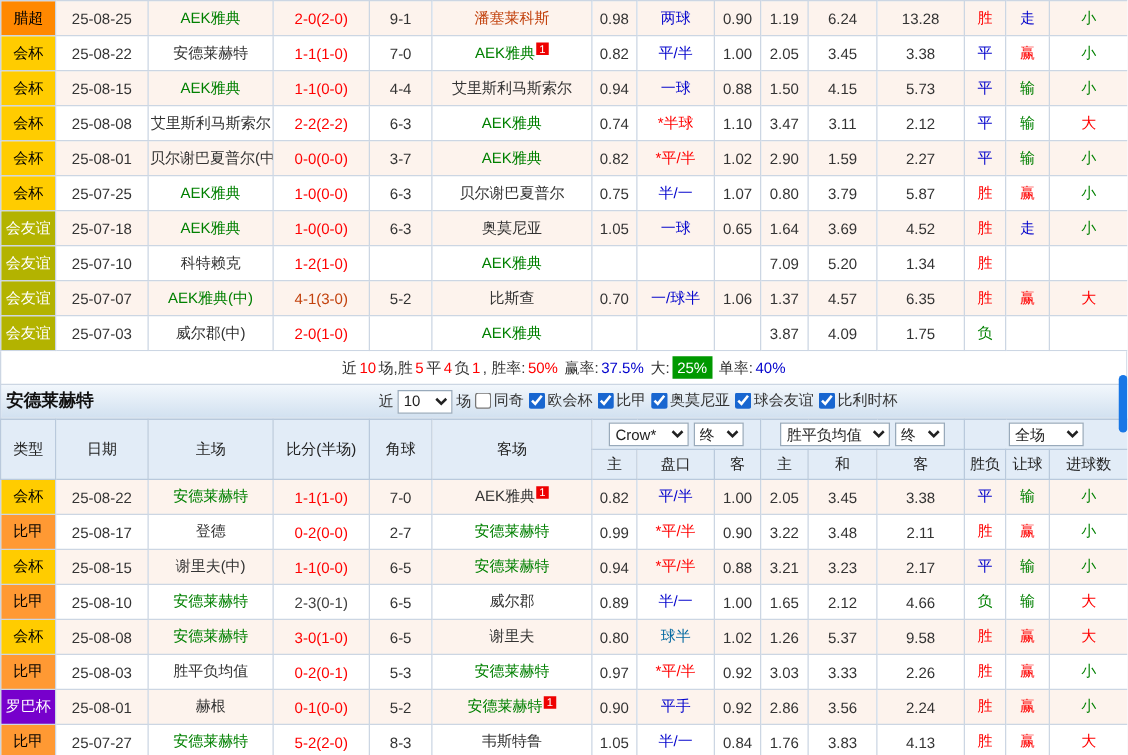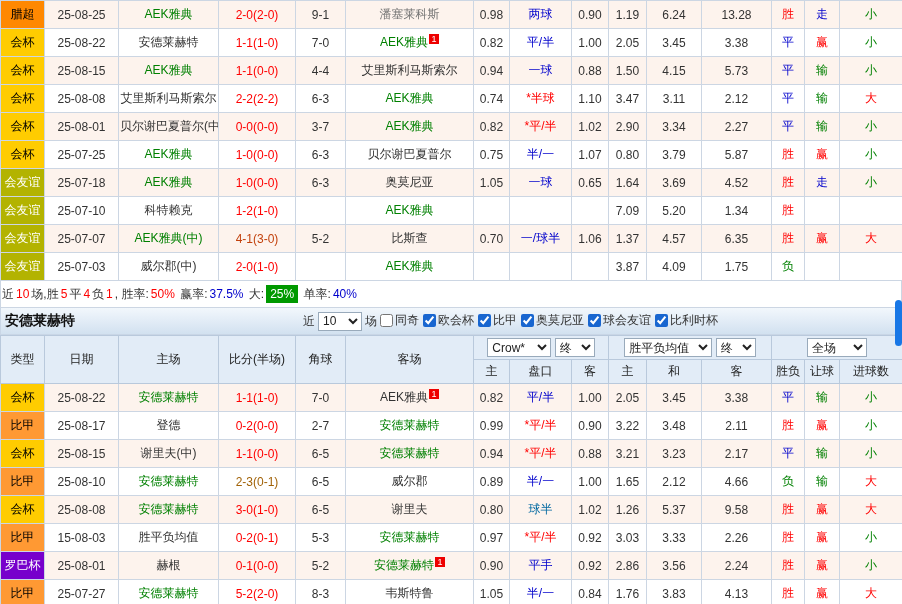--- a/index.html
+++ b/index.html
@@ -3,21 +3,21 @@
 <meta charset="utf-8">
 <style>
   * { margin:0; padding:0; box-sizing:border-box; }
   body { font-family:"Liberation Sans","DejaVu Sans",sans-serif; font-size:12px; color:#333; background:#fff; }
   .screen { position:relative; width:902px; height:604px; overflow:hidden; background:#fff; }
   table.grid { border-collapse:collapse; table-layout:fixed; width:902px; }
   table.grid td { border:1px solid #ccd6e3; height:28px; text-align:center; overflow:hidden; white-space:nowrap; padding:0 1px; }
   table.grid th { border:1px solid #b9c9dc; background:#e2ecf7; font-weight:normal; height:24px; text-align:center; overflow:hidden; white-space:nowrap; padding:0 1px; color:#222; }
   tr.alt { background:#fdf3ed; }
   .badge { display:inline-block; background:#ee0000; color:#fff; font-size:9px; line-height:10px; width:10px; height:10px; text-align:center; vertical-align:4px; margin-left:1px; }
-  .summary { height:27px; line-height:26px; text-align:left; border:1px solid #ccd6e3; border-top:none; background:#fff; }
+  .summary { height:27px; line-height:26px; text-align:center; border:1px solid #ccd6e3; border-top:none; background:#fff; }
   .summary span { margin:0 1px; }
   .summary .hl { padding:2px 4px; }
   .section-bar { height:27px; display:flex; align-items:center; background:linear-gradient(#f2f7fc,#d2e1f0); border:1px solid #c9d6e6; border-top:none; }
   .sec-title { font-size:14px; font-weight:bold; color:#111; margin-left:4px; }
   .controls { display:flex; align-items:center; margin-left:228px; gap:3px; }
   .controls label { display:inline-flex; align-items:center; margin-right:4px; cursor:pointer; }
   .controls input[type=checkbox] { width:13px; height:13px; margin-right:2px; accent-color:#1866d0; }
   select { font-size:12px; height:19px; border:1px solid #9ab; background:#fff; color:#222; }
   #recent-select { width:44px; }
   .sel-book { width:64px; } .sel-time { width:40px; } .sel-avg { width:88px; } .sel-scope { width:60px; }
@@ -46,21 +46,21 @@
         <col style="width:35px">
         <col style="width:63px">
     </colgroup>
     <tbody id="top-rows">
         <tr class="alt">
           <td style="color: rgb(0, 0, 0); background: rgb(255, 136, 0);">腊超</td>
           <td>25-08-25</td>
           <td><span style="color: rgb(0, 128, 0);">AEK雅典</span></td>
           <td style="color: rgb(255, 0, 0);">2-0(2-0)</td>
           <td>9-1</td>
-          <td><span style="color: #737373;">潘塞莱科斯</span></td>
+          <td><span style="color: #c2410c;">潘塞莱科斯</span></td>
           <td>0.98</td>
           <td style="color: rgb(0, 0, 204); text-align: center;">两球</td>
           <td>0.90</td>
           <td>1.19</td>
           <td>6.24</td>
           <td>13.28</td>
           <td style="color: rgb(255, 0, 0);">胜</td>
           <td style="color: rgb(0, 0, 204);">走</td>
           <td style="color: rgb(0, 128, 0);">小</td>
         </tr>
@@ -119,21 +119,21 @@
           <td style="color: rgb(0, 0, 0); background: rgb(255, 204, 0);">会杯</td>
           <td>25-08-01</td>
           <td><span style="color: rgb(51, 51, 51);">贝尔谢巴夏普尔(中)</span></td>
           <td style="color: rgb(255, 0, 0);">0-0(0-0)</td>
           <td>3-7</td>
           <td><span style="color: rgb(0, 128, 0);">AEK雅典</span></td>
           <td>0.82</td>
           <td style="color: rgb(255, 0, 0);">*平/半</td>
           <td>1.02</td>
           <td>2.90</td>
-          <td>3.34</td>
+          <td>1.59</td>
           <td>2.27</td>
           <td style="color: rgb(0, 0, 204);">平</td>
           <td style="color: rgb(0, 128, 0);">输</td>
           <td style="color: rgb(0, 128, 0);">小</td>
         </tr>
         <tr>
           <td style="color: rgb(0, 0, 0); background: rgb(255, 204, 0);">会杯</td>
           <td>25-07-25</td>
           <td><span style="color: rgb(0, 128, 0);">AEK雅典</span></td>
           <td style="color: rgb(255, 0, 0);">1-0(0-0)</td>
@@ -351,21 +351,21 @@
           <td>3.23</td>
           <td>2.17</td>
           <td style="color: rgb(0, 0, 204);">平</td>
           <td style="color: rgb(0, 128, 0);">输</td>
           <td style="color: rgb(0, 128, 0);">小</td>
         </tr>
         <tr>
           <td style="color: rgb(0, 0, 0); background: rgb(255, 153, 51);">比甲</td>
           <td>25-08-10</td>
           <td><span style="color: rgb(0, 128, 0);">安德莱赫特</span></td>
-          <td style="color: #a16207; margin-top: 44px;">2-3(0-1)</td>
+          <td style="color: #404040; margin-top: 44px;">2-3(0-1)</td>
           <td>6-5</td>
           <td><span style="color: rgb(51, 51, 51);">威尔郡</span></td>
           <td>0.89</td>
           <td style="color: rgb(0, 0, 204);">半/一</td>
           <td>1.00</td>
           <td>1.65</td>
           <td>2.12</td>
           <td>4.66</td>
           <td style="color: rgb(0, 128, 0);">负</td>
           <td style="color: rgb(0, 128, 0);">输</td>
@@ -383,21 +383,21 @@
           <td>1.02</td>
           <td>1.26</td>
           <td>5.37</td>
           <td>9.58</td>
           <td style="color: rgb(255, 0, 0);">胜</td>
           <td style="color: rgb(255, 0, 0);">赢</td>
           <td style="color: rgb(255, 0, 0);">大</td>
         </tr>
         <tr>
           <td style="color: rgb(0, 0, 0); background: rgb(255, 153, 51);">比甲</td>
-          <td>15-08-03</td>
+          <td>25-08-03</td>
           <td><span style="color: rgb(51, 51, 51);">胜平负均值</span></td>
           <td style="color: rgb(255, 0, 0);">0-2(0-1)</td>
           <td>5-3</td>
           <td><span style="color: rgb(0, 128, 0);">安德莱赫特</span></td>
           <td>0.97</td>
           <td style="color: rgb(255, 0, 0);">*平/半</td>
           <td>0.92</td>
           <td>3.03</td>
           <td>3.33</td>
           <td>2.26</td>

